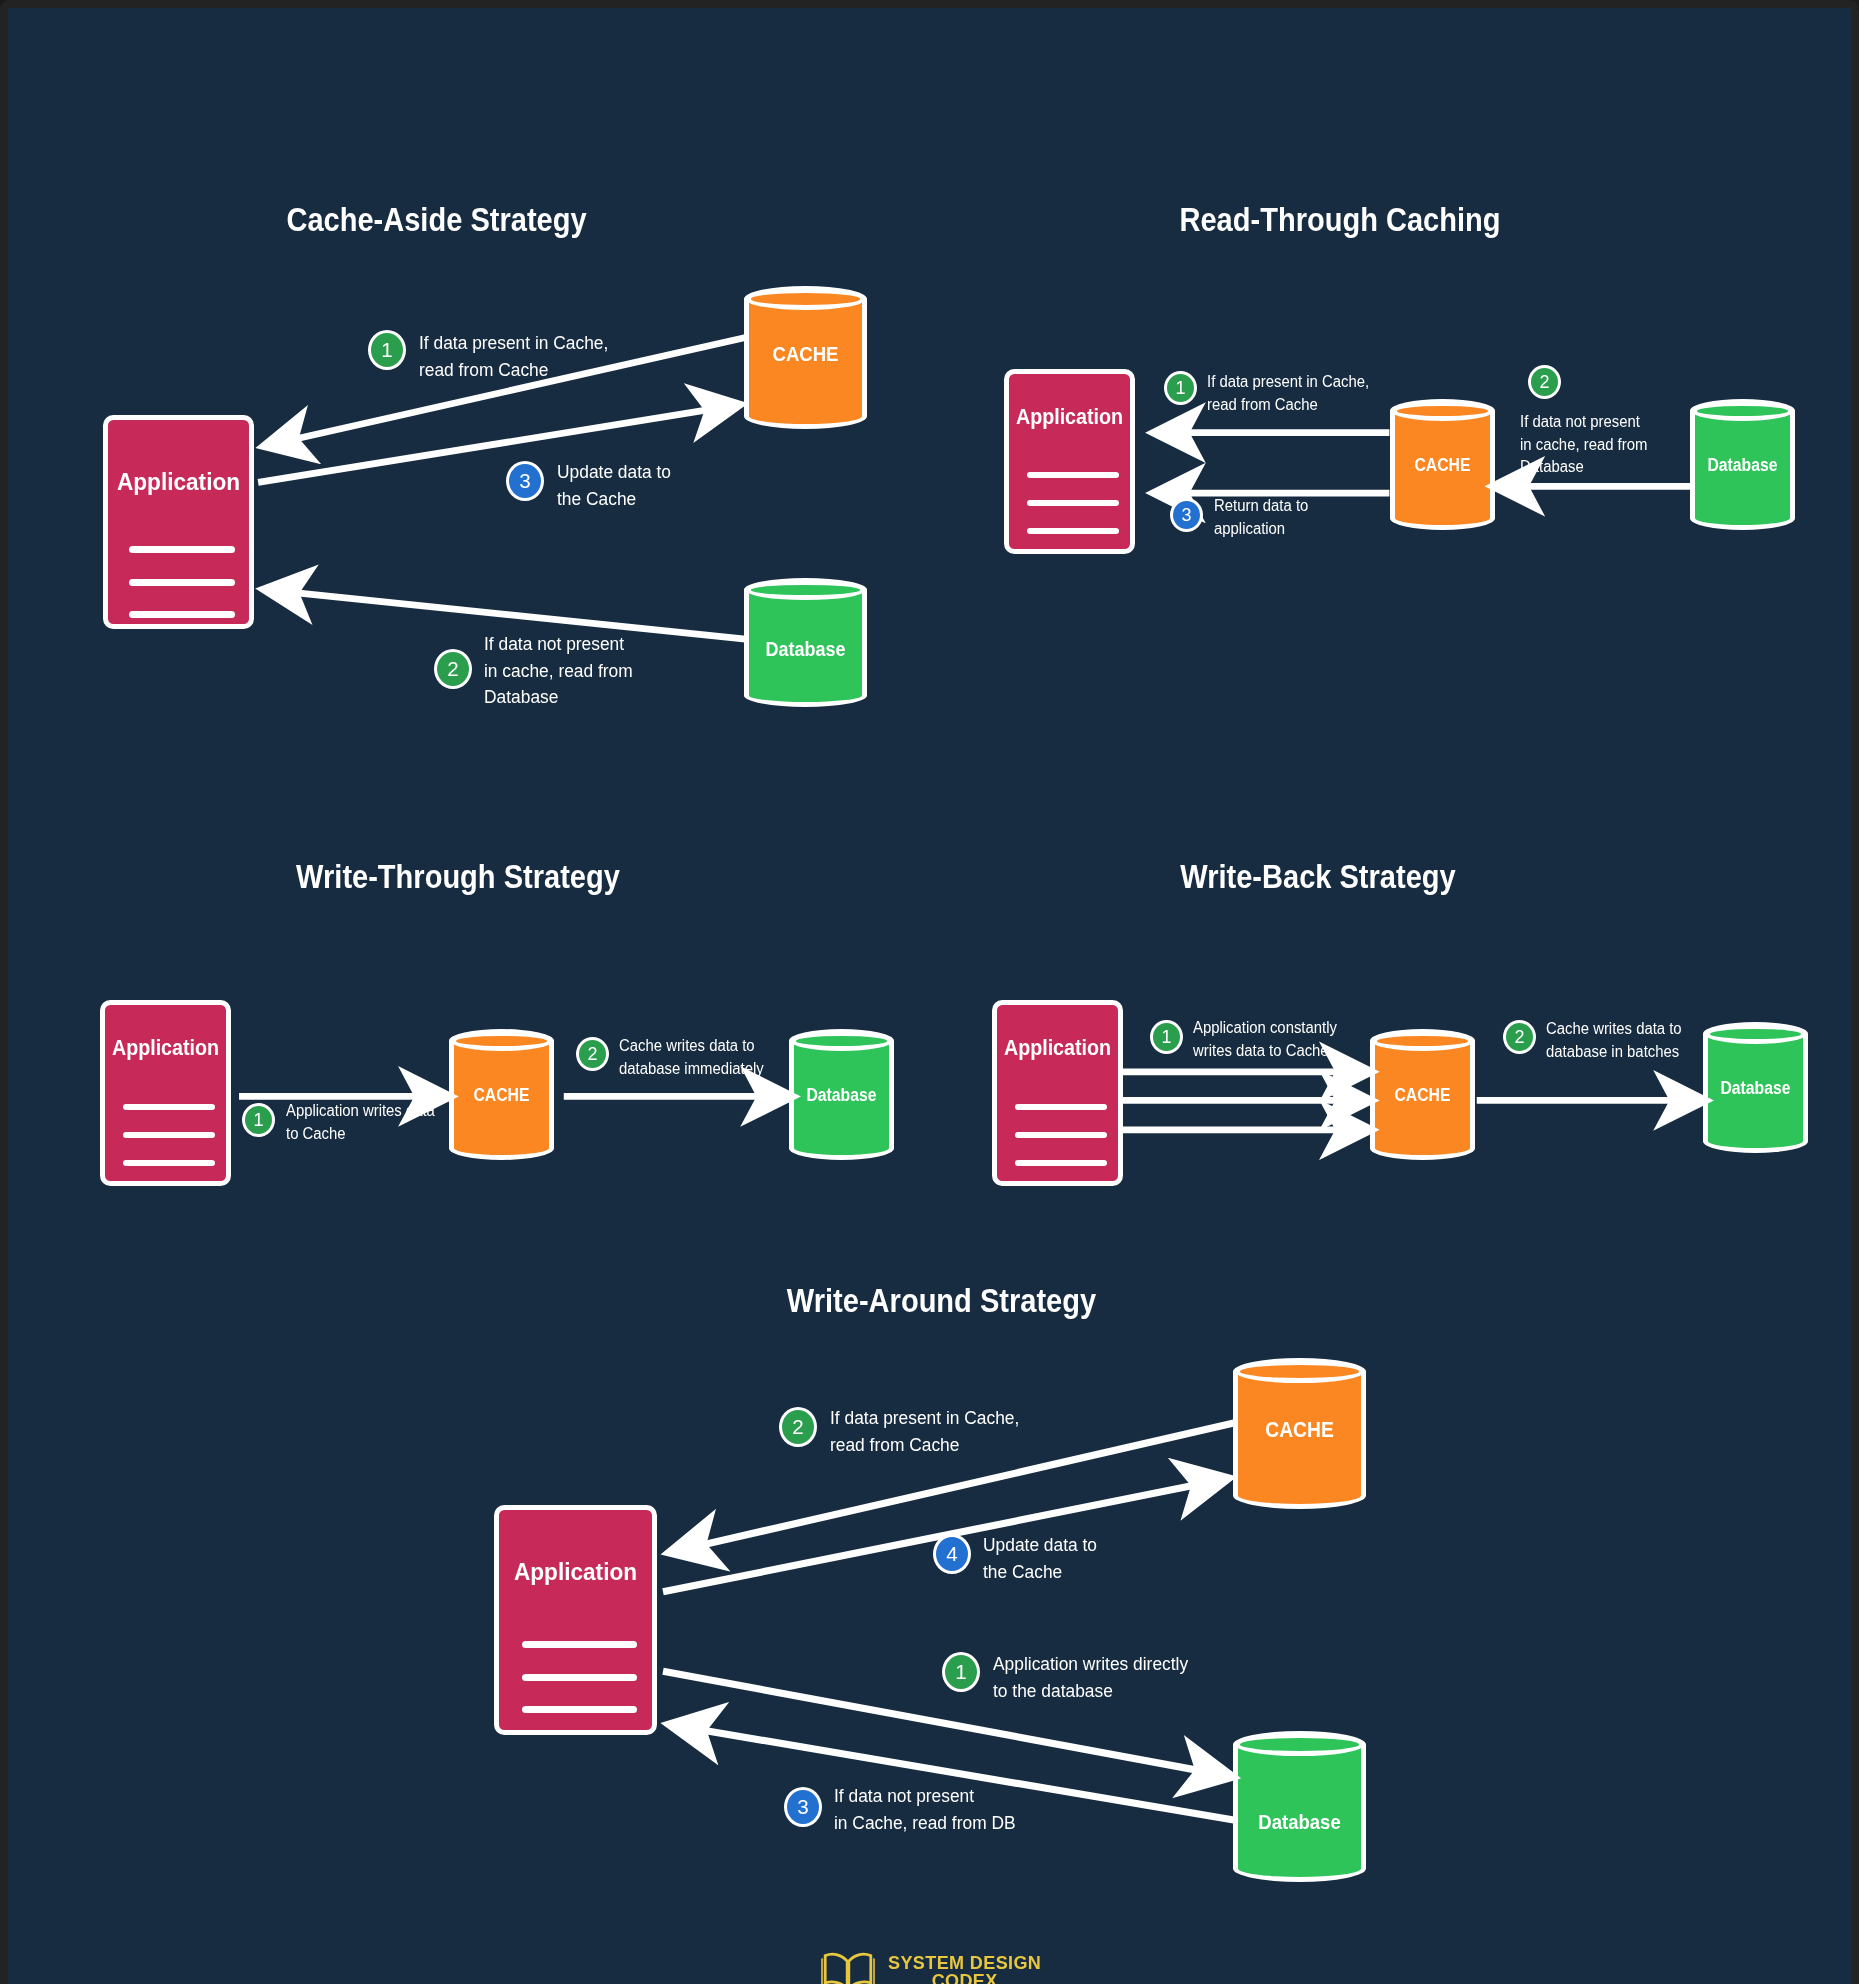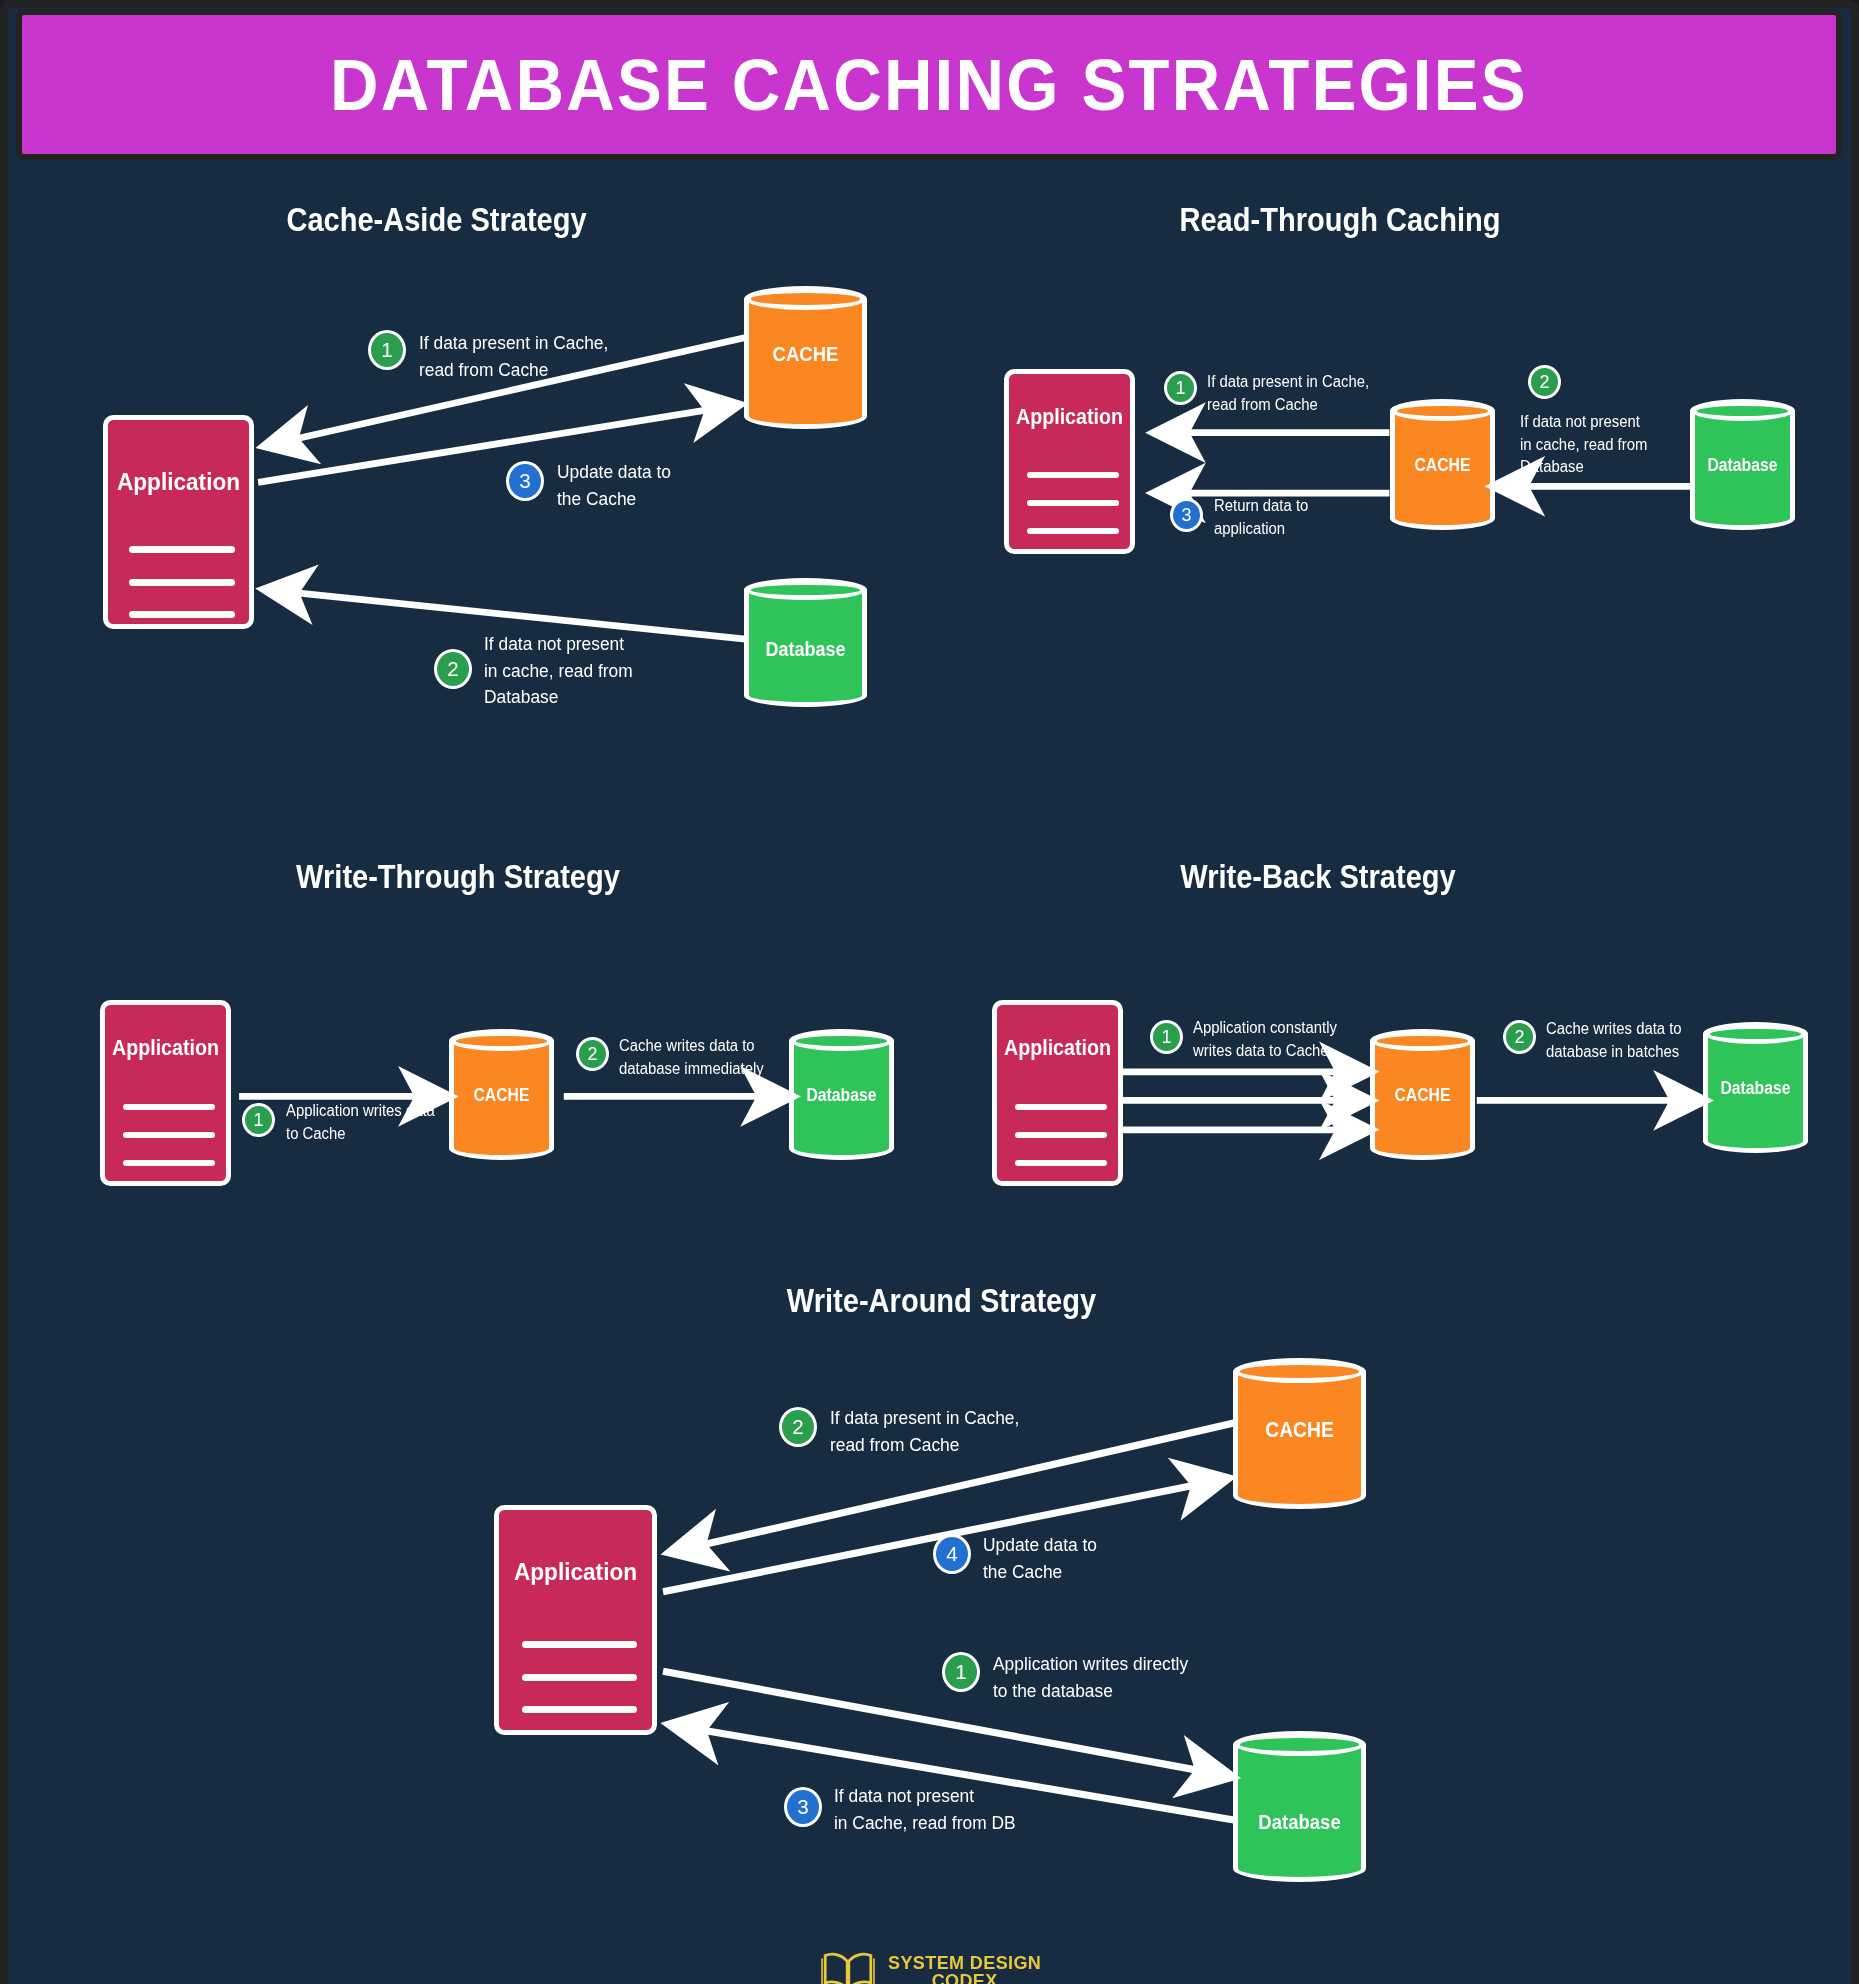--- a/index.html
+++ b/index.html
@@ -154,23 +154,20 @@
   .footer-text .l2{
     color:#e8c73e;font-weight:bold;font-size:18px;letter-spacing:0.4px;
     font-family:"Liberation Sans", sans-serif;
   }
 </style>
 </head>
 <body>
 
 <div class="canvas">
 
-  <div class="title-banner">
-    <div class="title-text">DATABASE CACHING STRATEGIES</div>
-  </div>
 
   <svg class="arrows" viewBox="0 0 4683 5104">
     <defs>
       <marker id="ah" markerWidth="9" markerHeight="9" refX="7.5" refY="4.5" orient="auto" markerUnits="strokeWidth">
         <path d="M0,0 L9,4.5 L0,9 L2.4,4.5 z" fill="#ffffff"></path>
       </marker>
     </defs>
 
     <line x1="1858" y1="830" x2="648" y2="1103" stroke="#ffffff" stroke-width="17" marker-end="url(#ah)"></line>
 

